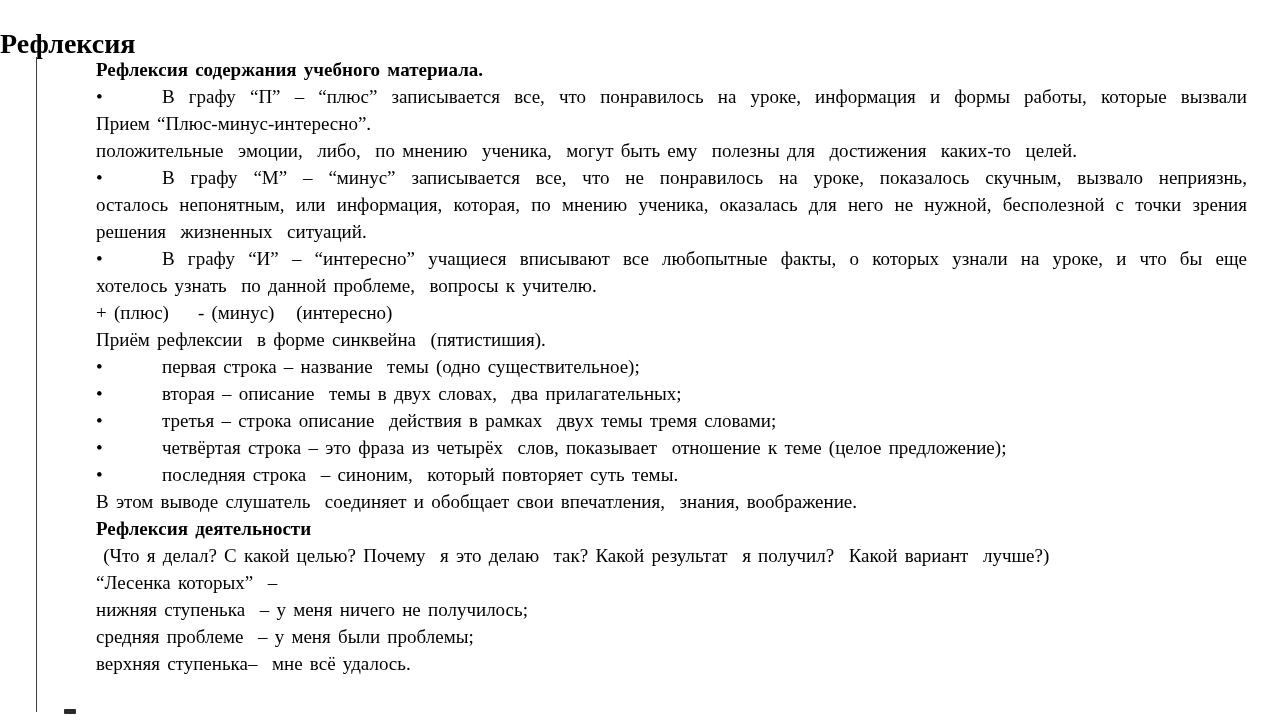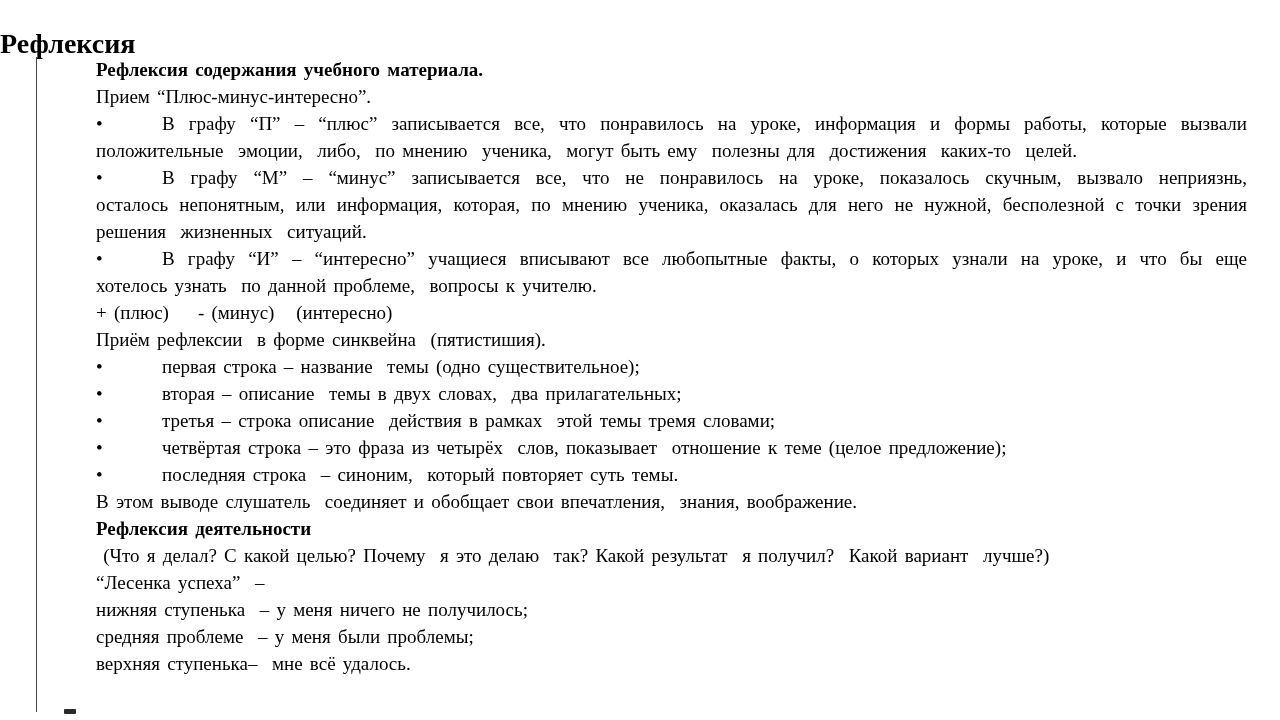--- a/index.html
+++ b/index.html
@@ -73,37 +73,37 @@
 </style>
 </head>
 <body>
 
 <h1 class="doc-title">Рефлексия</h1>
 
 <div class="left-rule"></div>
 
 <div class="doc-body">
     <div class="line bold">Рефлексия содержания учебного материала.</div>
+    <div class="line justify"><span class="bullet-marker">•</span><span>В графу “П” – “плюс” записывается все, что понравилось на уроке, информация и формы работы, которые вызвали</span></div>
     <div class="line">Прием “Плюс-минус-интересно”.</div>
-    <div class="line justify"><span class="bullet-marker">•</span><span>В графу “П” – “плюс” записывается все, что понравилось на уроке, информация и формы работы, которые вызвали</span></div>
     <div class="line">положительные  эмоции,  либо,  по мнению  ученика,  могут быть ему  полезны для  достижения  каких-то  целей.</div>
     <div class="line justify"><span class="bullet-marker">•</span><span>В графу “М” – “минус” записывается все, что не понравилось на уроке, показалось скучным, вызвало неприязнь,</span></div>
     <div class="line justify">осталось непонятным, или информация, которая, по мнению ученика, оказалась для него не нужной, бесполезной с точки зрения</div>
     <div class="line">решения  жизненных  ситуаций.</div>
     <div class="line justify"><span class="bullet-marker">•</span><span>В графу “И” – “интересно” учащиеся вписывают все любопытные факты, о которых узнали на уроке, и что бы еще</span></div>
     <div class="line">хотелось узнать  по данной проблеме,  вопросы к учителю.</div>
     <div class="line">+ (плюс)    - (минус)   (интересно)</div>
     <div class="line">Приём рефлексии  в форме синквейна  (пятистишия).</div>
     <div class="line"><span class="bullet-marker">•</span><span>первая строка – название  темы (одно существительное);</span></div>
     <div class="line"><span class="bullet-marker">•</span><span>вторая – описание  темы в двух словах,  два прилагательных;</span></div>
-    <div class="line"><span class="bullet-marker">•</span><span>третья – строка описание  действия в рамках  этой темы тремя словами;</span></div>
+    <div class="line"><span class="bullet-marker">•</span><span>третья – строка описание  действия в рамках  двух темы тремя словами;</span></div>
     <div class="line"><span class="bullet-marker">•</span><span>четвёртая строка – это фраза из четырёх  слов, показывает  отношение к теме (целое предложение);</span></div>
     <div class="line"><span class="bullet-marker">•</span><span>последняя строка  – синоним,  который повторяет суть темы.</span></div>
     <div class="line">В этом выводе слушатель  соединяет и обобщает свои впечатления,  знания, воображение.</div>
     <div class="line bold">Рефлексия деятельности</div>
     <div class="line"> (Что я делал? С какой целью? Почему  я это делаю  так? Какой результат  я получил?  Какой вариант  лучше?)</div>
-    <div class="line">“Лесенка успеха”  –</div>
+    <div class="line">“Лесенка которых”  –</div>
     <div class="line">нижняя ступенька  – у меня ничего не получилось;</div>
     <div class="line">средняя проблеме  – у меня были проблемы;</div>
     <div class="line">верхняя ступенька–  мне всё удалось.</div>
   </div>
 
 <div class="cutoff-artifact"></div>
 
 </body></html>

